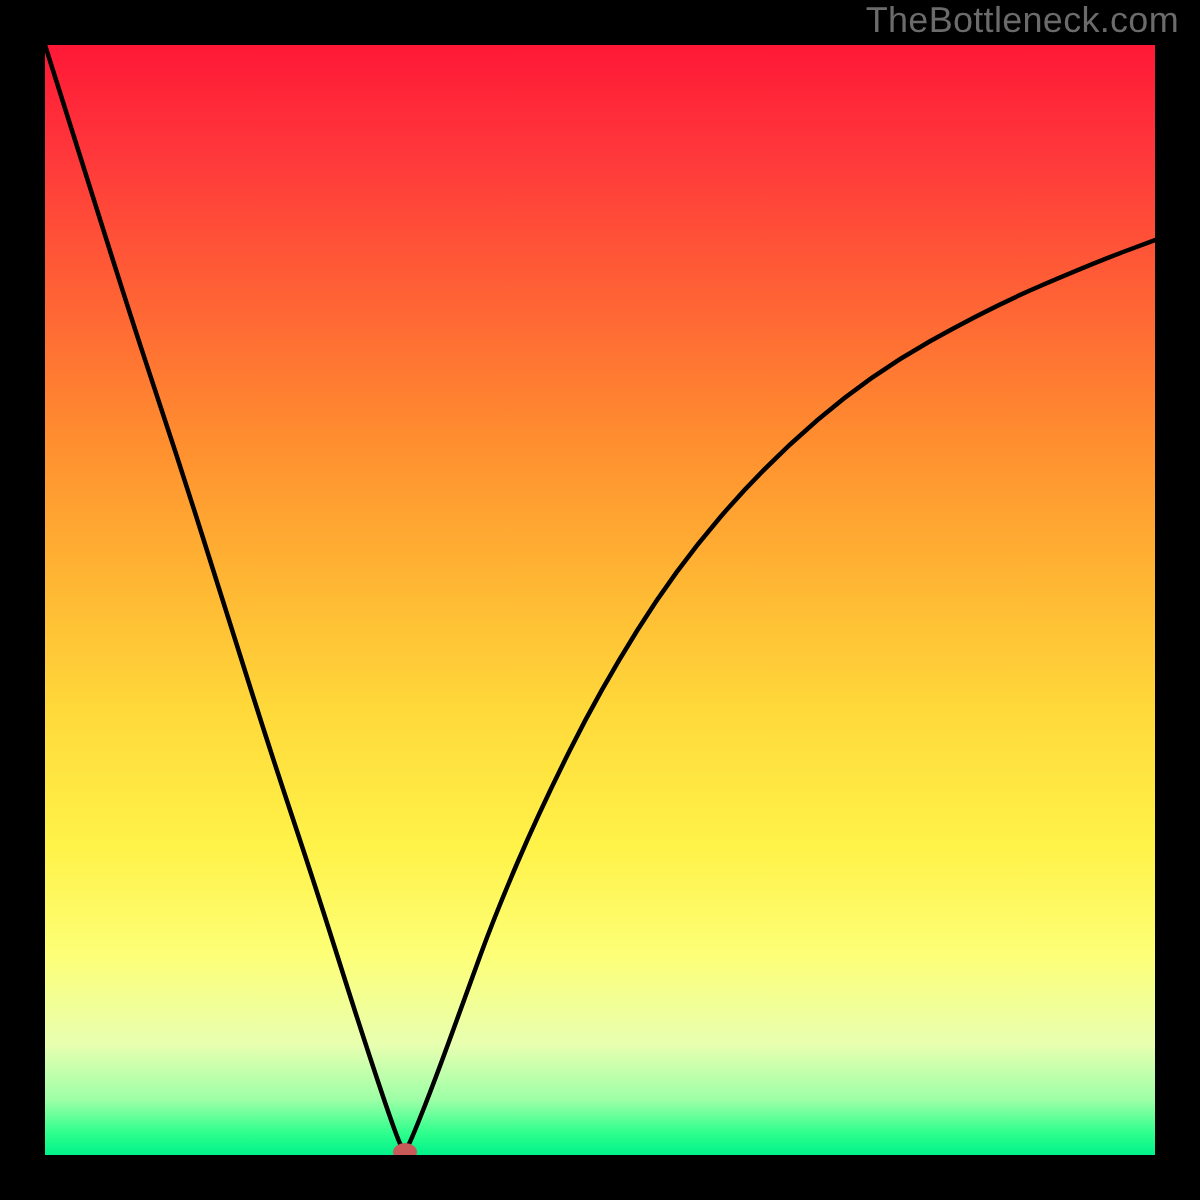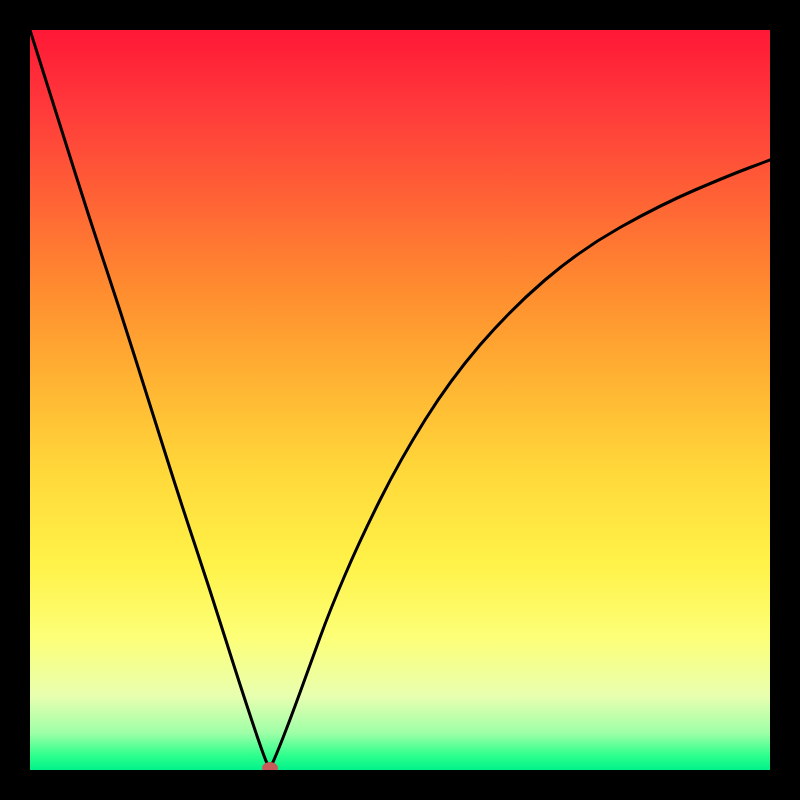--- a/index.html
+++ b/index.html
@@ -66,20 +66,21 @@
     border-radius: 50%;
     background: #c85a5a;
     transform: translate(-50%, -50%);
   }
 </style>
 </head>
 <body>
 
 <div class="chart-outer">
 
+  <div class="attribution">TheBottleneck.com</div>
 
   <div class="plot-area">
     <div class="gradient-bg"></div>
 
     <svg class="curve-svg" viewBox="0 0 740 740" preserveAspectRatio="none">
       <path fill="none" stroke="#000000" stroke-width="3" stroke-linecap="round" stroke-linejoin="round" d="M 0 0 Q 0 0 15 47.5 Q 30 95 45 142.5 Q 60 190 75 235 Q 90 280 105 327.5 Q 120 375 135 422.5 Q 150 470 165 515 Q 180 560 195 607.5 Q 210 655 222.5 692.5 Q 235 730 237.5 734 Q 240 738 242.5 733 Q 245 728 252.5 709 Q 260 690 270 662.5 Q 280 635 290 607.5 Q 300 580 315 545 Q 330 510 350 470 Q 370 430 395 390 Q 420 350 450 315 Q 480 280 515 250 Q 550 220 590 197.5 Q 630 175 665 160 Q 700 145 720 137.5 T 740 130"></path>
     </svg>
 
     <div class="vertex-dot" style="left: 240px; top: 738px;"></div>
   </div>

